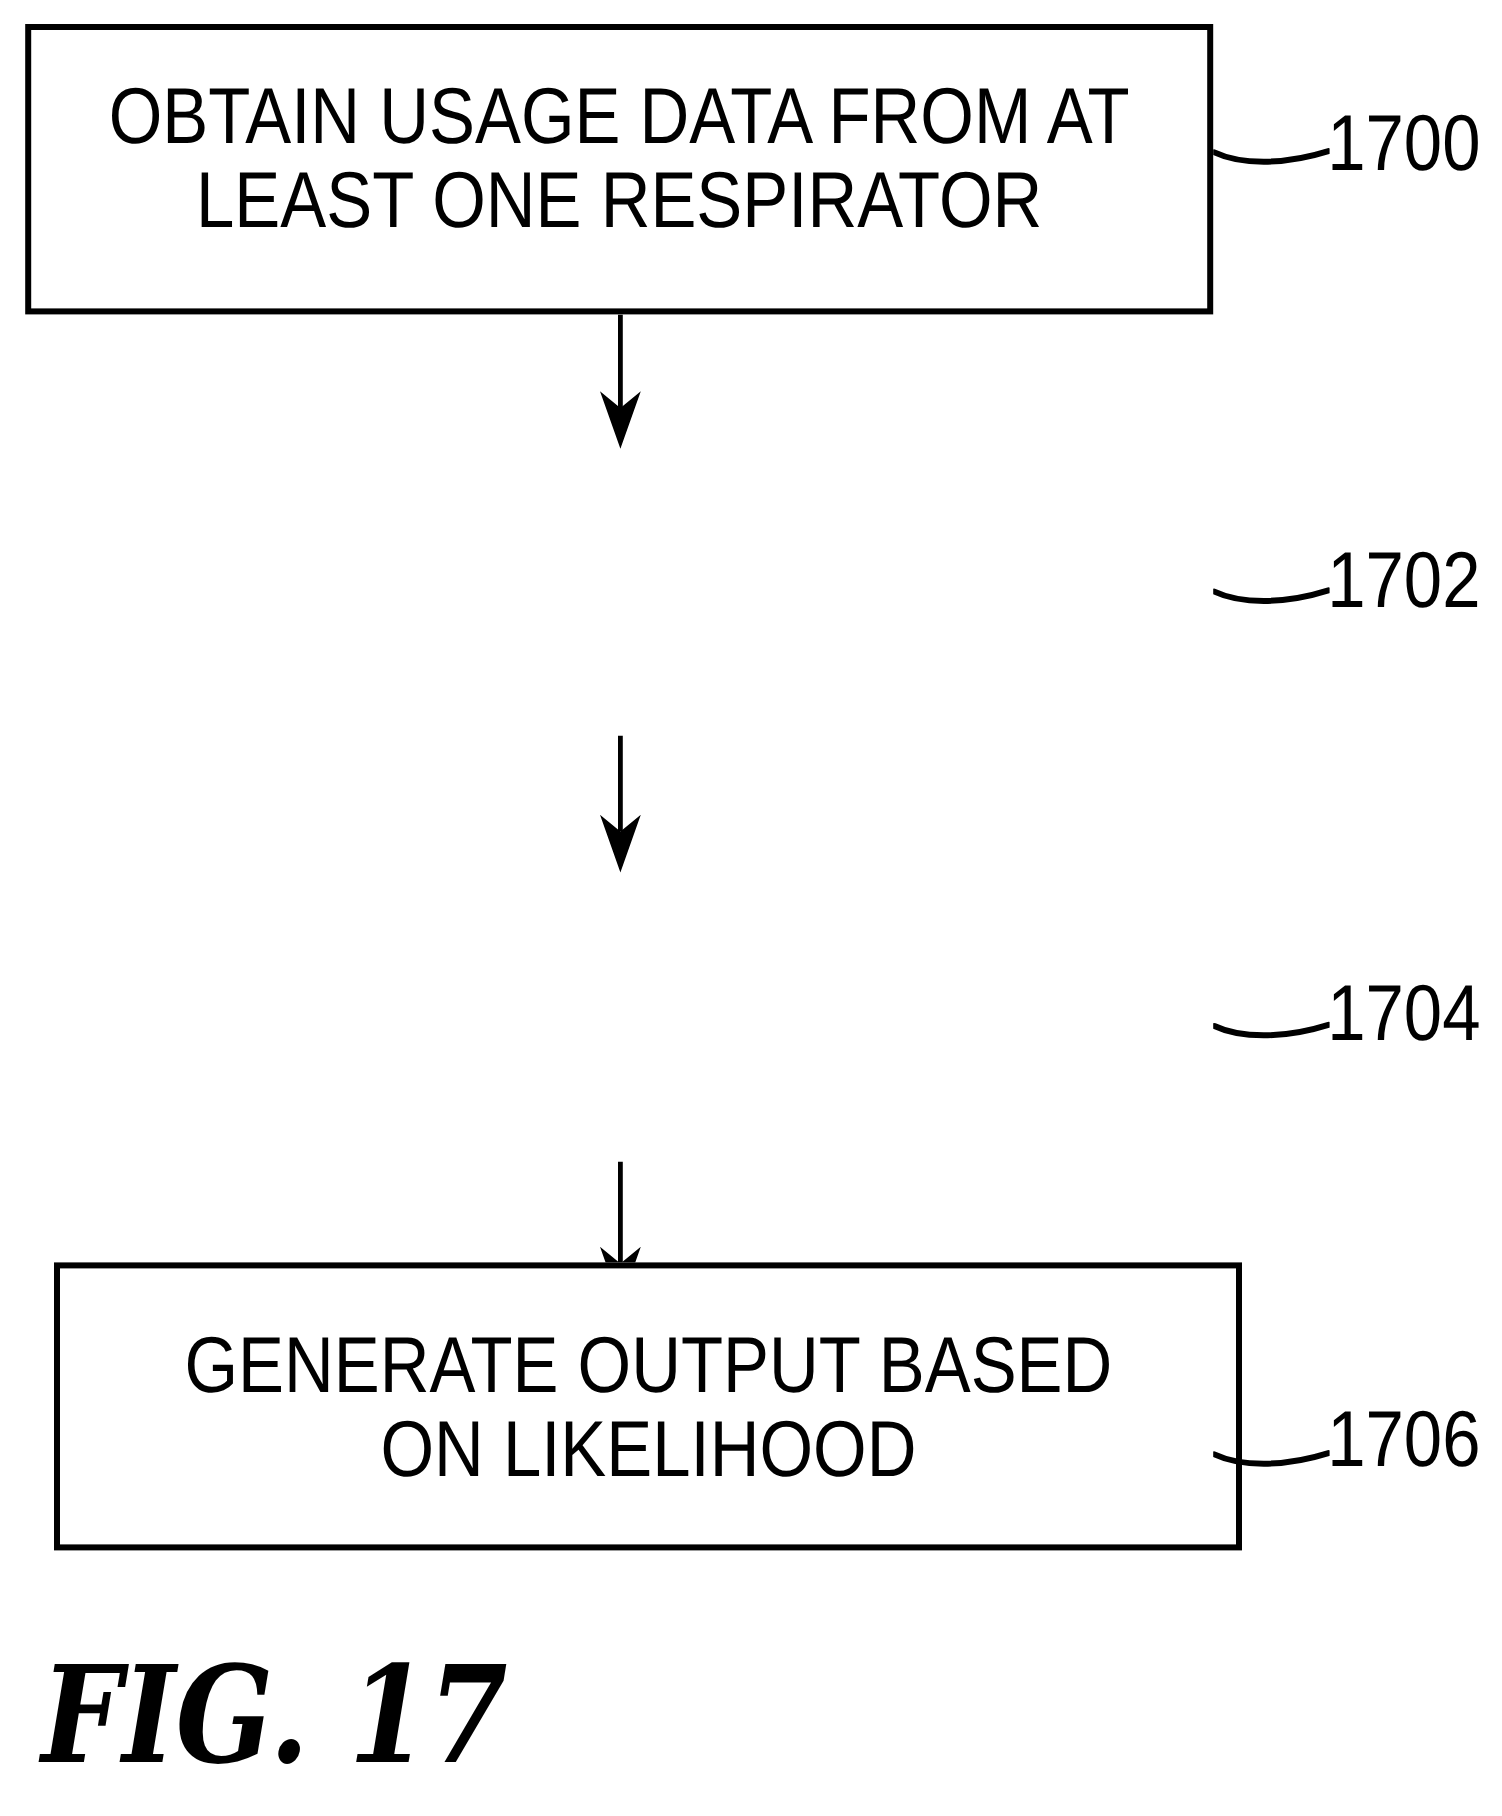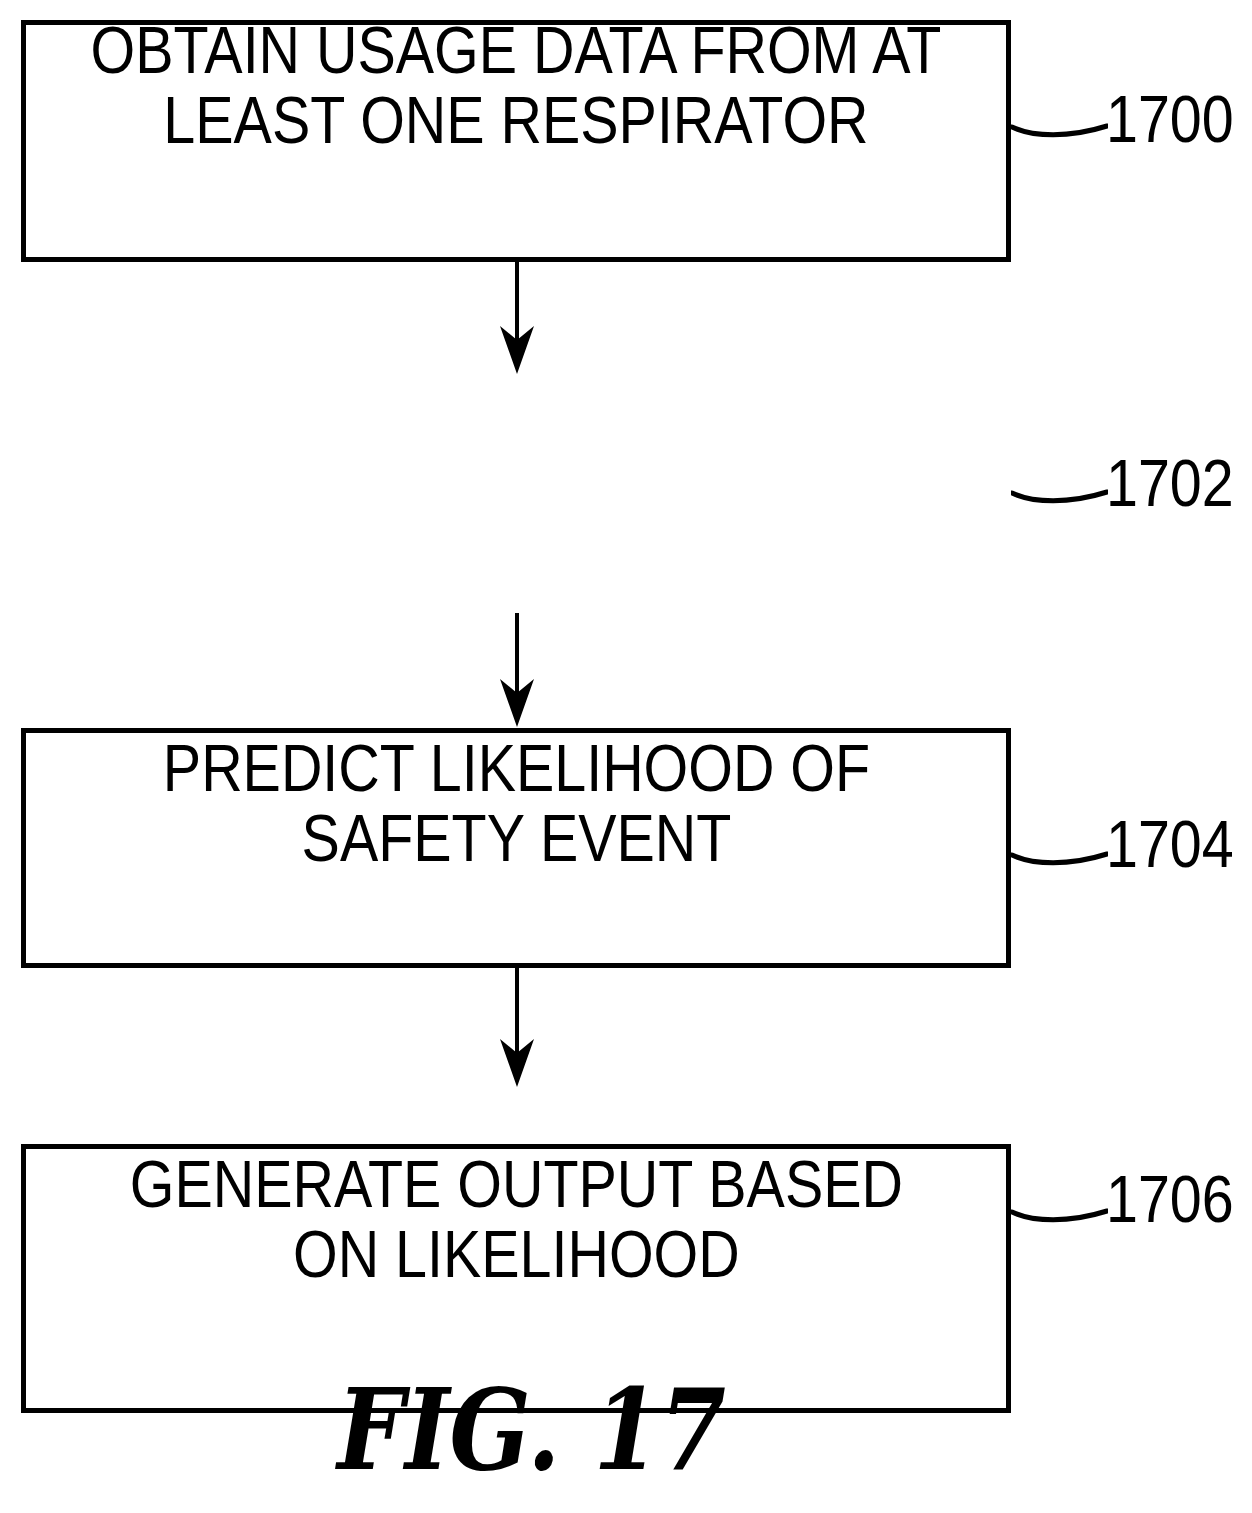--- a/index.html
+++ b/index.html
@@ -17,20 +17,21 @@
     color: #000000;
   }
   .flow-box {
     position: absolute;
     left: 21px;
     width: 990px;
     box-sizing: border-box;
     border: 5px solid #000000;
     background: #ffffff;
     display: flex;
+    align-items: center;
     justify-content: center;
   }
   .box-text {
     font-size: 66px;
     line-height: 70px;
     font-weight: 400;
     letter-spacing: 0;
     text-align: center;
     white-space: pre-line;
     transform: scaleX(0.87);
@@ -63,22 +64,21 @@
     transform: scaleX(0.87);
     transform-origin: 0 0;
     color: #000000;
     white-space: nowrap;
   }
   .caption {
     position: absolute;
     left: 0;
     top: 1374px;
     width: 1040px;
-    text-align: center;
-    padding-left: 12px;
+    text-align: left;
   }
   .caption-text {
     display: inline-block;
     font-family: "DejaVu Serif", serif;
     font-style: italic;
     font-weight: bold;
     font-size: 112px;
     line-height: 1;
     transform: scaleX(0.85);
     transform-origin: 50% 50%;
@@ -108,35 +108,31 @@
   <svg class="leader" style="top:482px;" viewBox="0 0 97 32">
     <path d="M1,11 C22,21 58,22 96,10" fill="none" stroke="#000000" stroke-width="5" stroke-linecap="round"></path>
   </svg>
   <div class="ref-num" style="top:450px;">1702</div>
 
   <svg class="flow-arrow" style="top:613px;height:115px;" viewBox="0 0 40 115">
     <line x1="20" y1="0" x2="20" y2="80" stroke="#000000" stroke-width="4"></line>
     <polygon points="20,114 3,66 20,80 37,66" fill="#000000"></polygon>
   </svg>
 
-  <section class="flow-box" style="top:728px;height:240px;">
-    <div class="box-text">PREDICT LIKELIHOOD OF
-SAFETY EVENT</div>
-  </section>
   <svg class="leader" style="top:844px;" viewBox="0 0 97 32">
     <path d="M1,11 C22,21 58,22 96,10" fill="none" stroke="#000000" stroke-width="5" stroke-linecap="round"></path>
   </svg>
   <div class="ref-num" style="top:811px;">1704</div>
 
   <svg class="flow-arrow" style="top:968px;height:120px;" viewBox="0 0 40 120">
     <line x1="20" y1="0" x2="20" y2="85" stroke="#000000" stroke-width="4"></line>
     <polygon points="20,119 3,71 20,85 37,71" fill="#000000"></polygon>
   </svg>
 
-  <section class="flow-box" style="top:1144px;height:269px;">
+  <section class="flow-box" style="top:1052px;height:240px;margin-left:24px;">
     <div class="box-text">GENERATE OUTPUT BASED
 ON LIKELIHOOD</div>
   </section>
   <svg class="leader" style="top:1201px;" viewBox="0 0 97 32">
     <path d="M1,11 C22,21 58,22 96,10" fill="none" stroke="#000000" stroke-width="5" stroke-linecap="round"></path>
   </svg>
   <div class="ref-num" style="top:1166px;">1706</div>
 
   <div class="caption">
     <span class="caption-text">FIG. 17</span>

